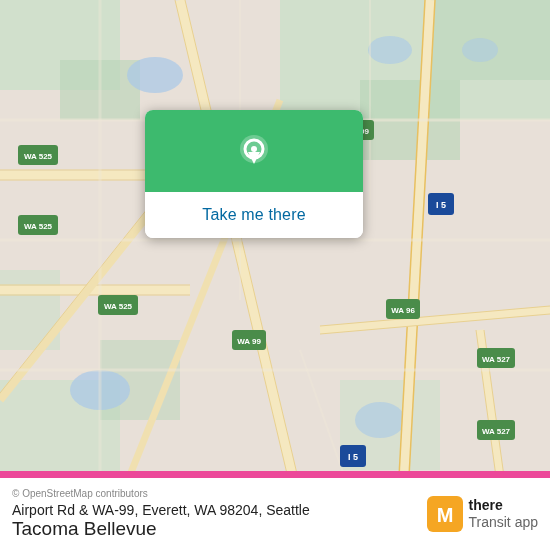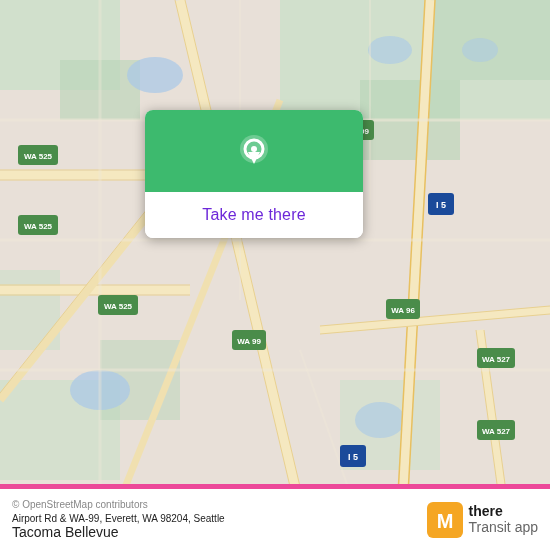--- a/index.html
+++ b/index.html
@@ -58,47 +58,47 @@
     }
 
     #popup-button {
       width: 100%;
       padding: 14px 0;
       background: white;
       border: none;
       cursor: pointer;
       font-size: 16px;
       font-weight: 500;
-      color: #6d28d9;
+      color: #0369a1;
       text-align: center;
       letter-spacing: 0.01em;
     }
 
     
     #bottom-bar {
       position: absolute;
       bottom: 0;
       left: 0;
       width: 550px;
       background: white;
       padding: 10px 12px 10px 12px;
       display: flex;
       align-items: center;
       justify-content: space-between;
       z-index: 10;
-      border-top: 5px solid #ec4899;
+      border-top: 7px solid #ec4899;
     }
 
     #address-block {
       display: flex;
       flex-direction: column;
     }
 
     #address-line {
-      font-size: 10px;
+      font-size: 14px;
       color: #222;
       font-weight: 400;
     }
 
     #osm-attribution {
       font-size: 10px;
       color: #888;
       margin-bottom: 3px;
     }
 
@@ -232,21 +232,21 @@
     </div>
     <button id="popup-button">Take me there</button>
   </div>
 
   <div id="bottom-bar">
     <div id="address-block">
       <span id="osm-attribution">
         © OpenStreetMap contributors
       </span>
       <span id="address-line">Airport Rd &amp; WA-99, Everett, WA 98204, Seattle</span>
-      <span id="address-line2" style="font-size:14px;color:#222;">Tacoma Bellevue</span>
+      <span id="address-line2" style="font-size:19px;color:#222;">Tacoma Bellevue</span>
     </div>
     <div id="moovit-logo">
       <svg id="moovit-icon" viewBox="0 0 36 36" xmlns="http://www.w3.org/2000/svg">
 
         <rect width="36" height="36" rx="6" fill="#f5a623"></rect>
         <text x="18" y="26" text-anchor="middle" font-size="20" font-weight="bold" fill="white" font-family="Arial">M</text>
       </svg>
       <div>
         <div id="moovit-text" style="font-size:14px;font-weight:bold;color:#1a1a1a;">there</div>
         <div id="moovit-subtitle" style="font-size:14px;color:#666;">Transit app</div>

